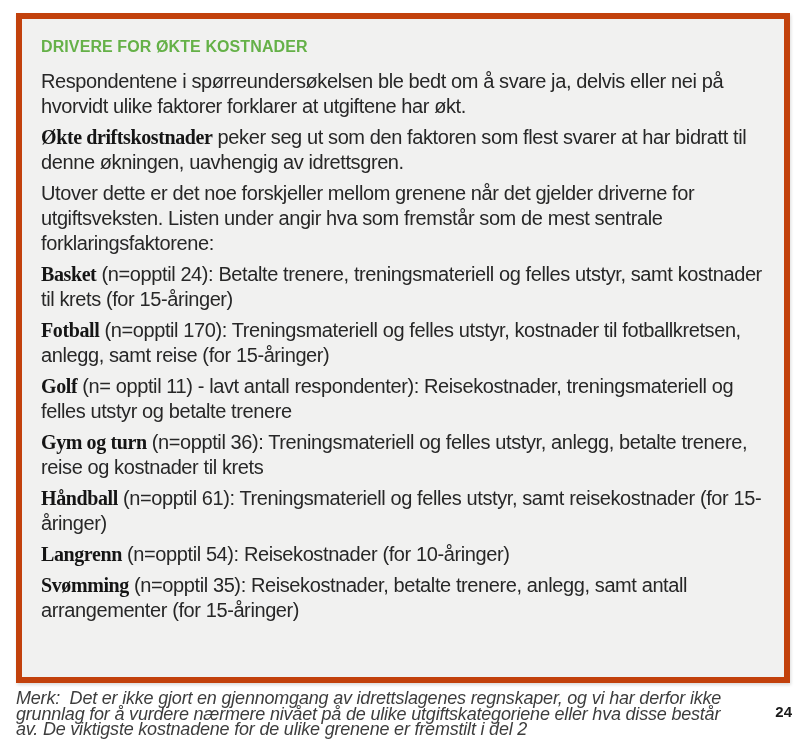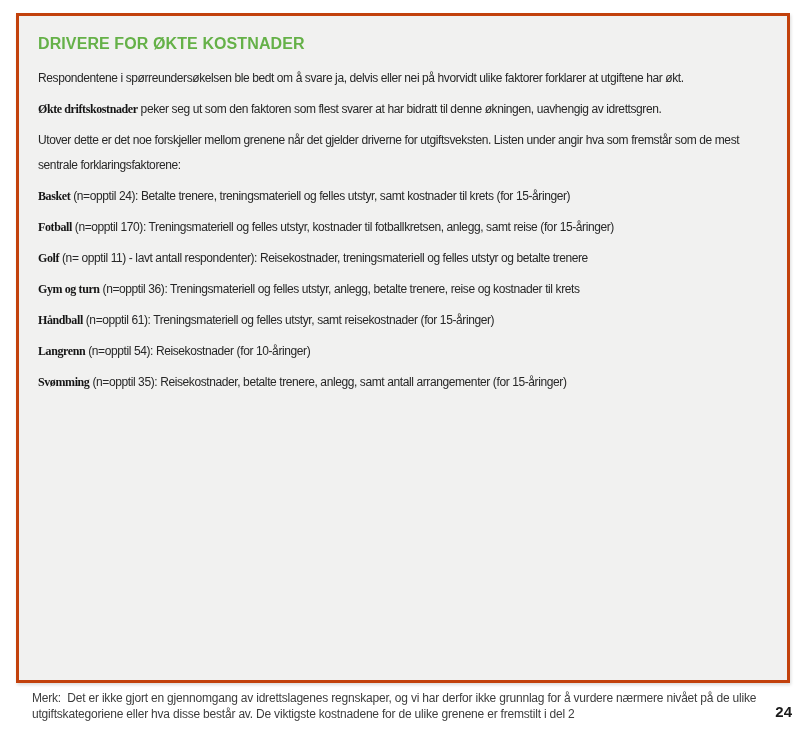--- a/index.html
+++ b/index.html
@@ -19,52 +19,53 @@
     background: #ffffff;
   }
   .content-box {
     position: absolute;
     left: 16px;
     top: 13px;
     width: 774px;
     height: 670px;
     box-sizing: border-box;
     background: #F1F1F0;
-    border: 3px solid #c2410c;
+    border: 6px solid #c2410c;
     box-shadow: 1px 2px 3px rgba(0,0,0,0.14);
     padding: 12px 12px 0 19px;
     overflow: hidden;
   }
   .box-title {
     margin: 6px 0 12px 0;
     font-size: 16px;
     line-height: 20px;
     font-weight: bold;
     letter-spacing: 0.1px;
     color: #65B148;
   }
   .para {
     margin: 4px 0 6px 0;
-    font-size: 12px;
+    font-size: 20px;
     line-height: 25px;
     letter-spacing: -0.4px;
     color: #272727;
     white-space: pre-wrap;
   }
   .para .lead {
     font-weight: bold;
     color: #151515;
     font-family: Liberation Serif, serif;
   }
   .footer-note {
     position: absolute;
-    left: 32px;
+    left: 16px;
     top: 691px;
     width: 730px;
-    font-size: 12px;
+    font-style: italic;
+    font-size: 18px;
     line-height: 15.5px;
     letter-spacing: -0.2px;
     color: #3D3D3D;
     white-space: pre-wrap;
   }
   .page-number {
     position: absolute;
     right: 13px;
     top: 703px;
     font-size: 15px;

